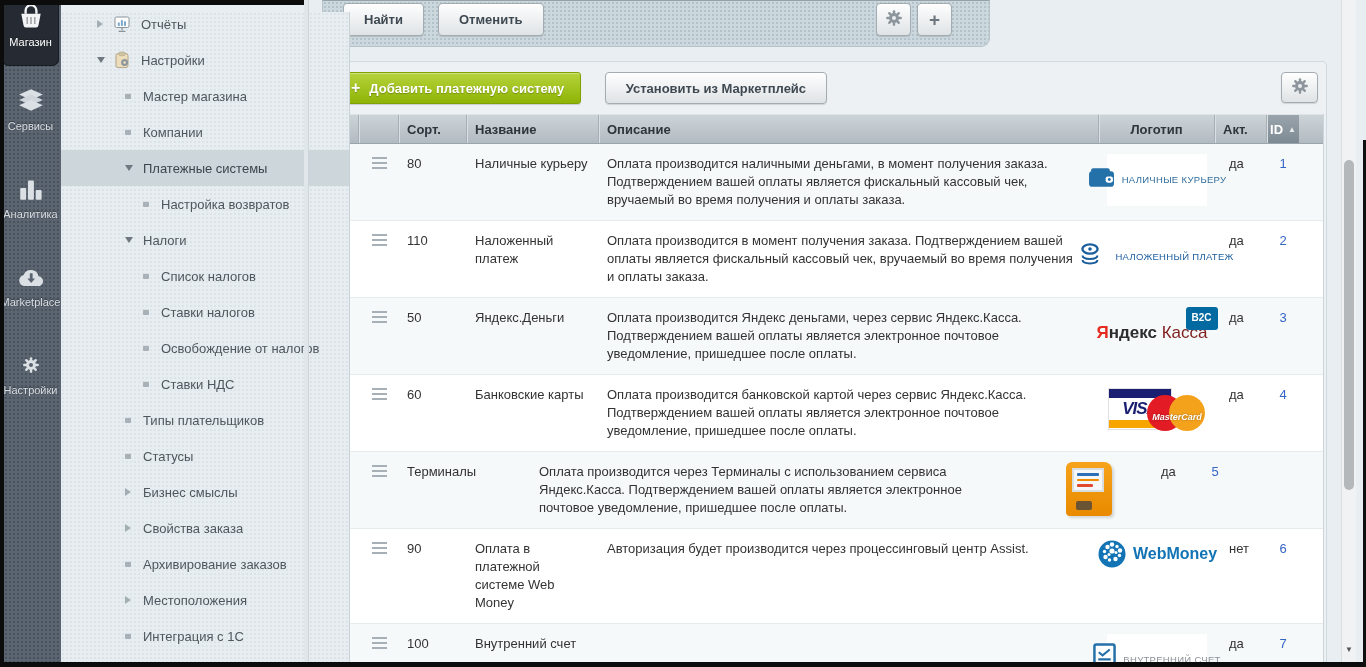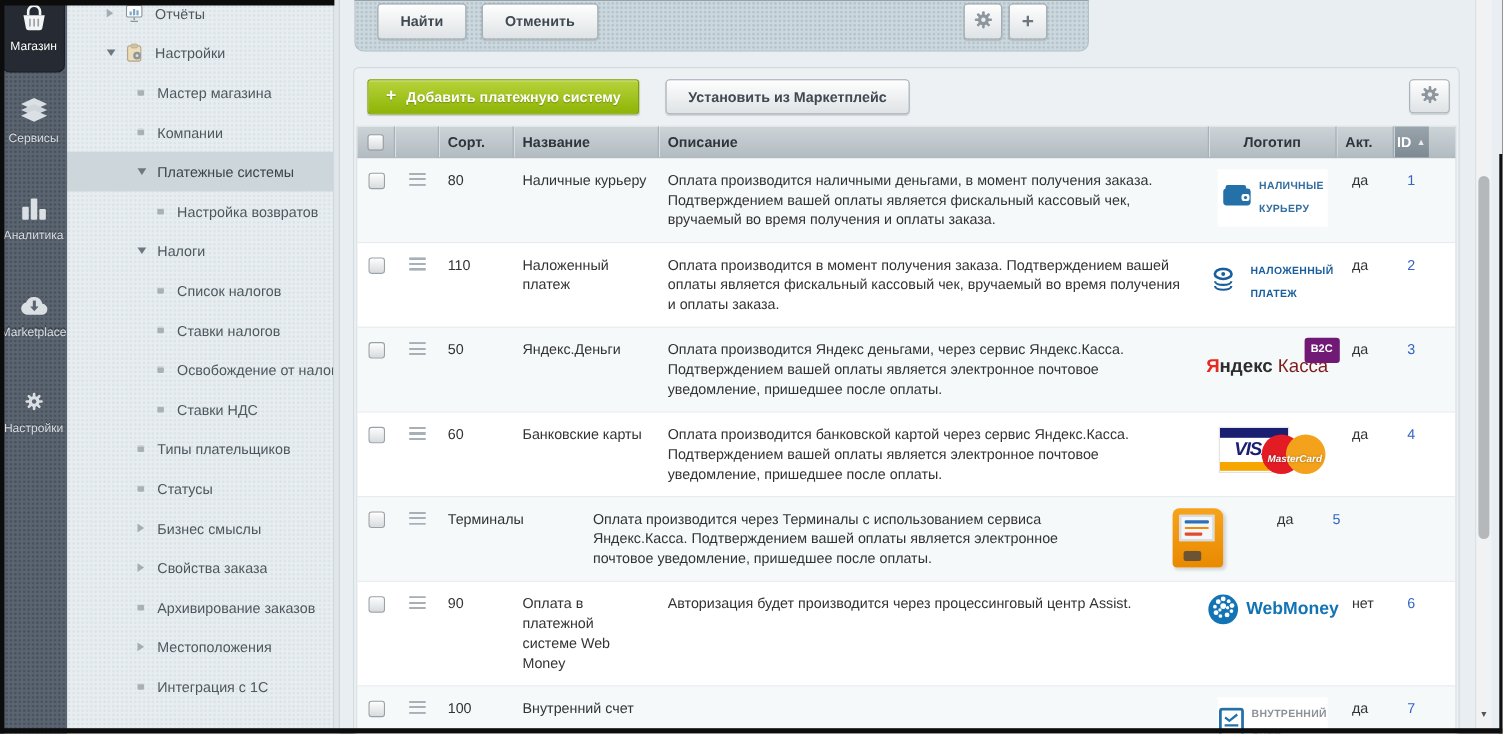--- a/index.html
+++ b/index.html
@@ -19,21 +19,21 @@
           background-image:radial-gradient(rgba(0,0,0,.20) 1px, transparent 1.3px);
           background-size:4px 4px; }
   .rail-item { width:57px; margin:0 2px; height:88px; display:flex; flex-direction:column;
                align-items:center; justify-content:center; gap:6px; cursor:pointer; }
   .rail-item .ric { width:30px; height:26px; display:flex; align-items:center; justify-content:center; }
   .rail-item .rlb { font-size:11px; color:#d8dde2; text-shadow:0 -1px 0 rgba(0,0,0,.35); white-space:nowrap; }
   .rail-item.active { background:#262b33; border-radius:7px; box-shadow:inset 0 0 0 1px #191d23; height:80px; margin-top:-14px; }
   .rail-item.active .rlb { color:#fff; }
 
   
-  .menu { position:absolute; left:61px; top:0; bottom:0; width:243px; z-index:15;
+  .menu { position:absolute; left:61px; top:12px; bottom:0; width:289px; z-index:15;
           background-color:#e7edf0;
           background-image:radial-gradient(rgba(150,170,180,.15) 1px, transparent 1.3px);
           background-size:4px 4px;
           border-right:1px solid #c9d2d7; overflow:hidden; }
   .menu-list { margin-top:-6px; }
   .mi { position:relative; height:36px; display:flex; align-items:center; cursor:pointer;
         font-size:13px; color:#4e575e; white-space:nowrap; overflow:hidden; }
   .mi.sel { background:#ccd6db; color:#3d454c; }
   .mi .mk { position:absolute; top:50%; transform:translateY(-50%); }
   .mk-exp { width:0; height:0; border-left:4.5px solid transparent; border-right:4.5px solid transparent; border-top:6px solid #6f7880; }
@@ -114,30 +114,30 @@
   .id-link { color:#3566c5; text-decoration:none; cursor:pointer; }
 
   .cbx { width:15px; height:15px; border:1px solid #99a1a8; border-radius:3px;
          background:linear-gradient(#fdfdfd,#d8dbdd); box-shadow:inset 0 1px 0 #fff; cursor:pointer; }
   .dragh { width:15px; height:12px; cursor:grab;
            background:repeating-linear-gradient(#a7b0b6 0 2px, transparent 2px 5px); }
 
   
   .lg-box { background:#fff; width:100px; min-height:52px; display:flex; align-items:center;
             justify-content:center; gap:7px; padding:6px 4px; }
-  .lg-lines { display:flex; flex-direction:column; gap:3px; font-size:9.5px; font-weight:bold; letter-spacing:.3px; }
+  .lg-lines { display:flex; flex-direction:row; gap:3px; font-size:9.5px; font-weight:normal; letter-spacing:.3px; }
   .lg-cash .lg-lines { color:#336e9e; }
   .lg-cod .lg-lines { color:#1b5e9e; }
   .lg-int .lg-lines { color:#8d9298; }
 
   .yk { position:relative; padding:16px 10px 0 0; font-size:17px; white-space:nowrap; }
   .yk-red { color:#e52b20; font-weight:bold; }
   .yk-dark { color:#2d2d2d; font-weight:bold; }
   .yk-light { color:#7f1d1d; }
-  .yk-badge { position:absolute; top:-1px; right:0; background:#701a75; color:#fff; font-size:10px;
+  .yk-badge { position:absolute; top:-1px; right:0; background:#0369a1; color:#fff; font-size:10px;
               font-weight:bold; padding:2px 6px 3px; border-radius:3px; }
 
   .vm { position:relative; width:96px; height:52px; }
   .visa-card { position:absolute; left:0; top:4px; width:62px; height:40px; background:#fff;
                box-shadow:0 0 0 1px #e2e2e2; overflow:hidden; }
   .visa-top { height:9px; background:#1a1f71; }
   .visa-word { font-size:17px; font-weight:bold; font-style:italic; color:#1a1f71; text-align:center; line-height:22px; letter-spacing:-1px; }
   .visa-gold { height:8px; background:#f7a600; }
   .mc { position:absolute; right:0; top:8px; width:58px; height:40px; }
   .mc-c { position:absolute; top:2px; width:36px; height:36px; border-radius:50%; }

